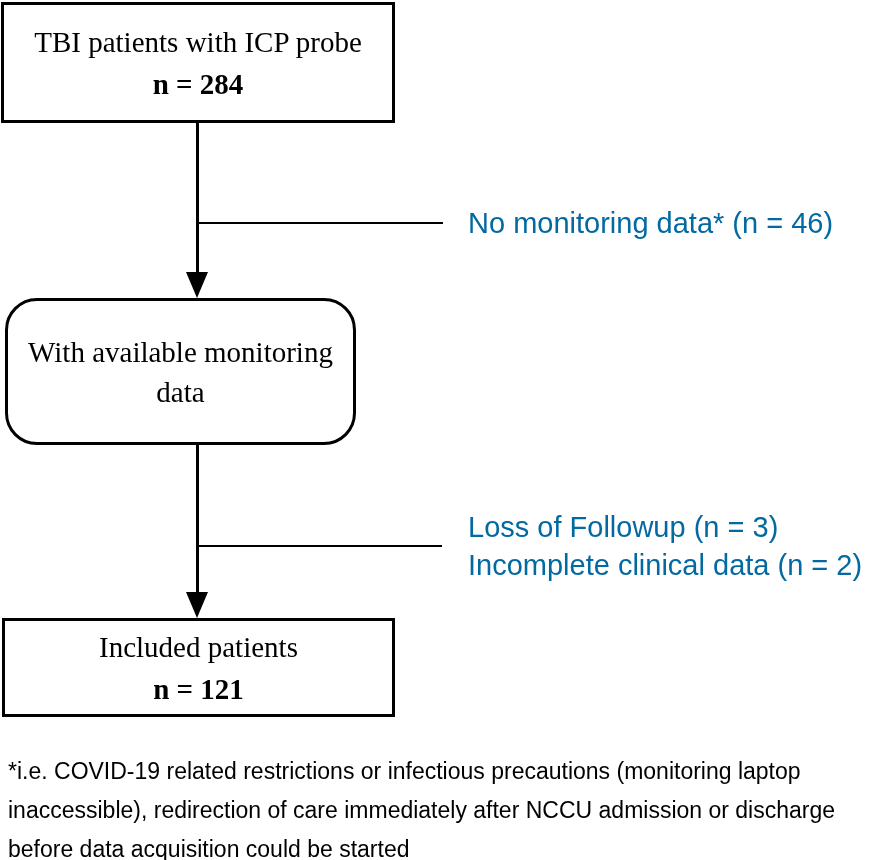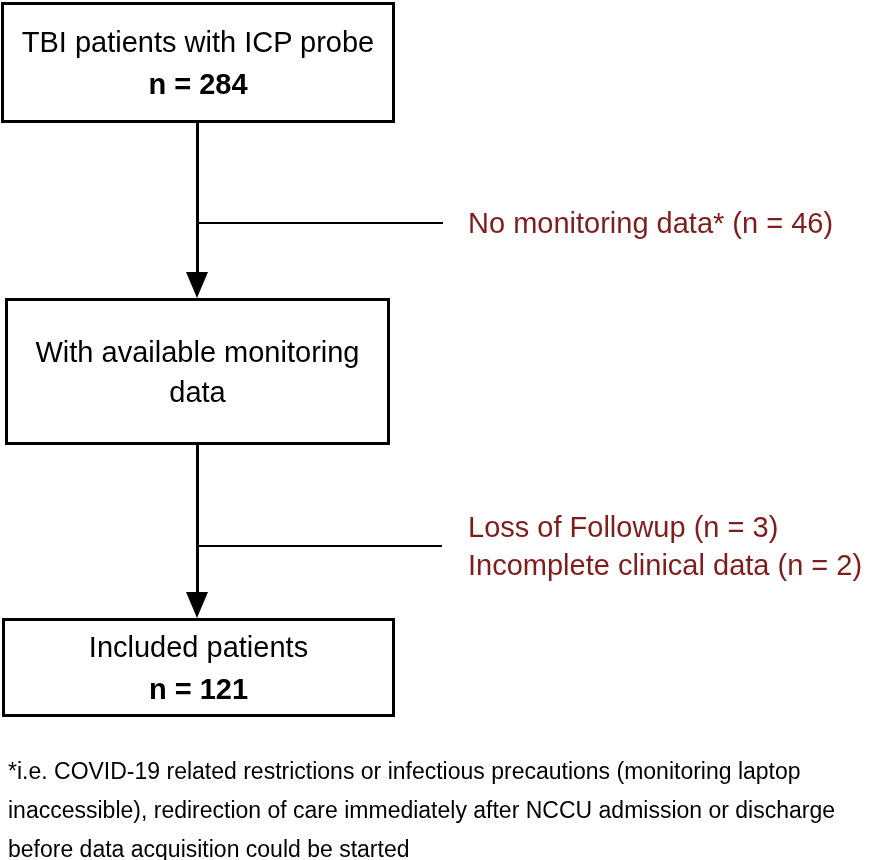--- a/index.html
+++ b/index.html
@@ -15,20 +15,21 @@
   .flow-box {
     position: absolute;
     box-sizing: border-box;
     border: 3px solid #000000;
     background: #ffffff;
     display: flex;
     flex-direction: column;
     align-items: center;
     justify-content: center;
     text-align: center;
+    font-family: Liberation Serif, serif;
   }
   .box-line {
     font-size: 29px;
     line-height: 42px;
     white-space: nowrap;
     color: #000000;
   }
   .box-line.tight { line-height: 40px; }
   .box-count { font-weight: bold; }
   .vline {
@@ -45,41 +46,41 @@
     position: absolute;
     width: 0;
     height: 0;
     border-left: 11px solid transparent;
     border-right: 11px solid transparent;
     border-top: 26px solid #000000;
   }
   .branch-label {
     position: absolute;
     font-size: 29px;
-    color: #7f1d1d;
+    color: #0369a1;
   }
   .branch-line-text {
     white-space: nowrap;
   }
   #branch-label-1 .branch-line-text { line-height: 42px; }
   #branch-label-2 .branch-line-text { line-height: 38px; }
   .footnote {
     position: absolute;
     left: 8px;
     top: 752px;
     font-size: 23px;
     color: #000000;
   }
   .footnote-line {
     line-height: 39px;
     white-space: nowrap;
   }
   
   #box-tbi        { left: 1px;  top: 2px;   width: 394px; height: 121px; }
-  #box-monitoring { left: 5px;  top: 298px; width: 385px; height: 147px; }
+  #box-monitoring { left: 5px;  top: 298px; width: 351px; height: 147px; border-radius: 32px; }
   #box-included   { left: 2px;  top: 618px; width: 393px; height: 99px;  }
 </style>
 </head>
 <body>
 
 <div id="canvas">
 
   <div class="flow-box" id="box-tbi">
     <div class="box-line">TBI patients with ICP probe</div>
     <div class="box-line box-count">n = 284</div>

